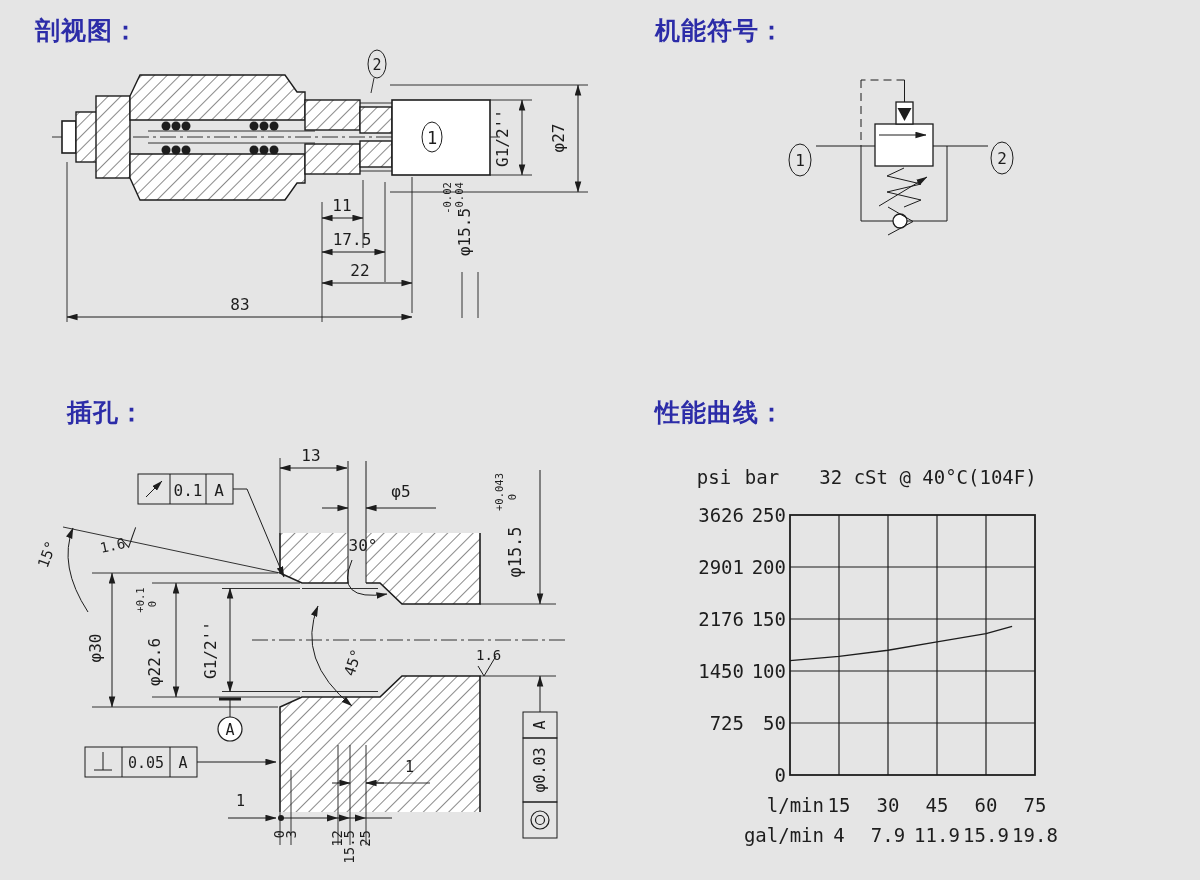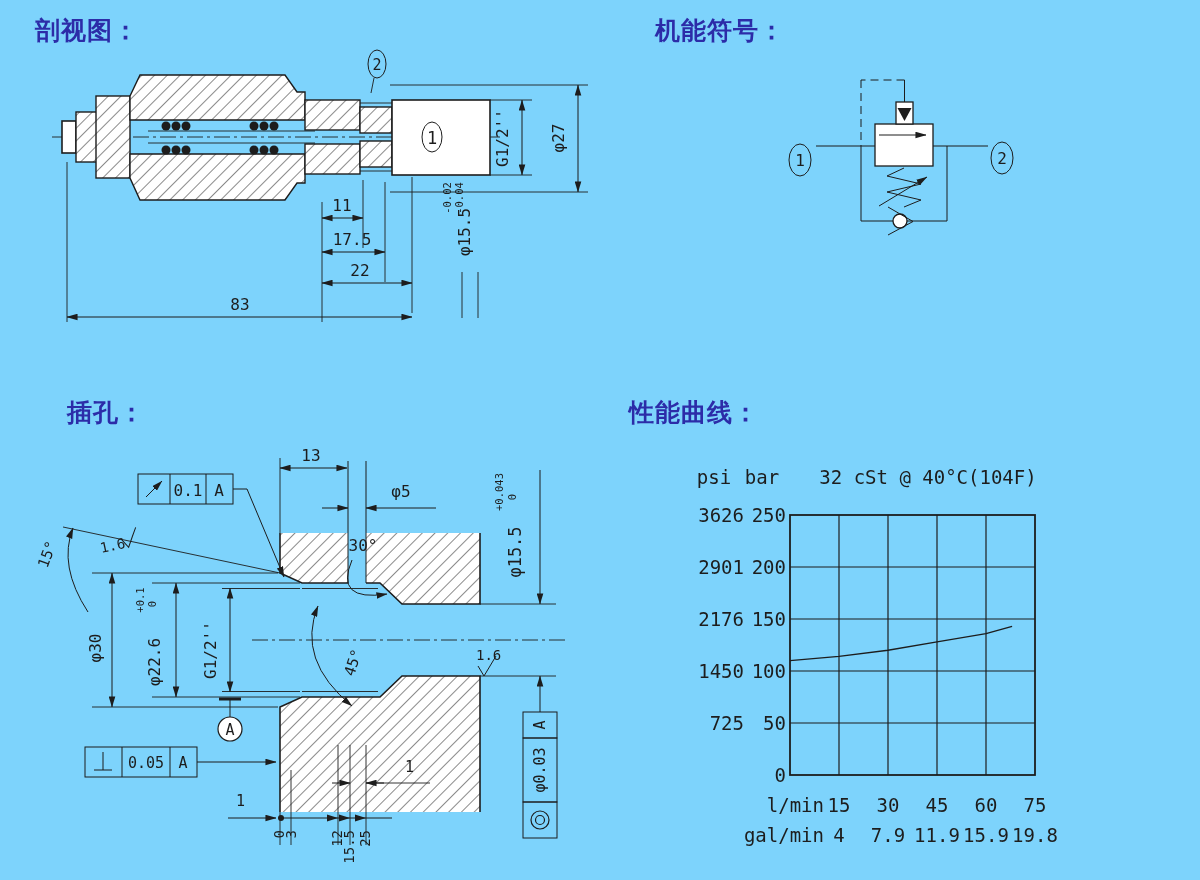--- a/index.html
+++ b/index.html
@@ -1,16 +1,16 @@
 <!DOCTYPE html>
 <html><head>
 <meta charset="utf-8">
 <style>
   html,body{margin:0;padding:0;background:#ffffff;}
-  #page{position:relative;width:1200px;height:880px;background:#7dd3fc;overflow:hidden;
+  #page{position:relative;width:1200px;height:880px;background:#e5e5e5;overflow:hidden;
         font-family:"Liberation Sans", sans-serif;}
   .sec-title{position:absolute;font-size:25px;font-weight:600;color:#2c2ca8;
              letter-spacing:1px;font-family:"Liberation Sans", sans-serif;}
   svg{position:absolute;overflow:visible;}
   svg text{font-family:"DejaVu Sans Mono", monospace;fill:#1d1d1d;}
   .ln{stroke:#1d1d1d;stroke-width:1.6;fill:none;}
   .thin{stroke:#1d1d1d;stroke-width:0.9;fill:none;}
   .dim{stroke:#1d1d1d;stroke-width:1;fill:none;}
   .cl{stroke:#1d1d1d;stroke-width:0.9;fill:none;stroke-dasharray:16 4 3 4;}
   .hatchfill{fill:url(#hatch);stroke:#1d1d1d;stroke-width:1.4;}
@@ -19,21 +19,21 @@
   .toltxt{font-size:10.5px;}
 </style>
 </head>
 <body>
 
 <div id="page">
 
   <div class="sec-title" style="left:35px;top:14px;">剖视图：</div>
   <div class="sec-title" style="left:655px;top:14px;">机能符号：</div>
   <div class="sec-title" style="left:40px;top:396px;margin-left:27px;">插孔：</div>
-  <div class="sec-title" style="left:629px;top:396px;">性能曲线：</div>
+  <div class="sec-title" style="left:655px;top:396px;">性能曲线：</div>
 
   <svg style="left:30px;top:50px;" width="600" height="290" viewBox="30 50 600 290">
     <defs>
       <pattern id="hatch" width="9" height="9" patternUnits="userSpaceOnUse" patternTransform="rotate(45)">
         <rect width="9" height="9" fill="#ffffff"></rect>
         <line x1="0" y1="0" x2="0" y2="9" stroke="#2a2a2a" stroke-width="1.1"></line>
       </pattern>
       <marker id="arr" viewBox="0 0 10 6" refX="9.6" refY="3" markerWidth="11" markerHeight="7" markerUnits="userSpaceOnUse" orient="auto-start-reverse">
         <path d="M0,0 L10,3 L0,6 z" fill="#1d1d1d"></path>
       </marker>

